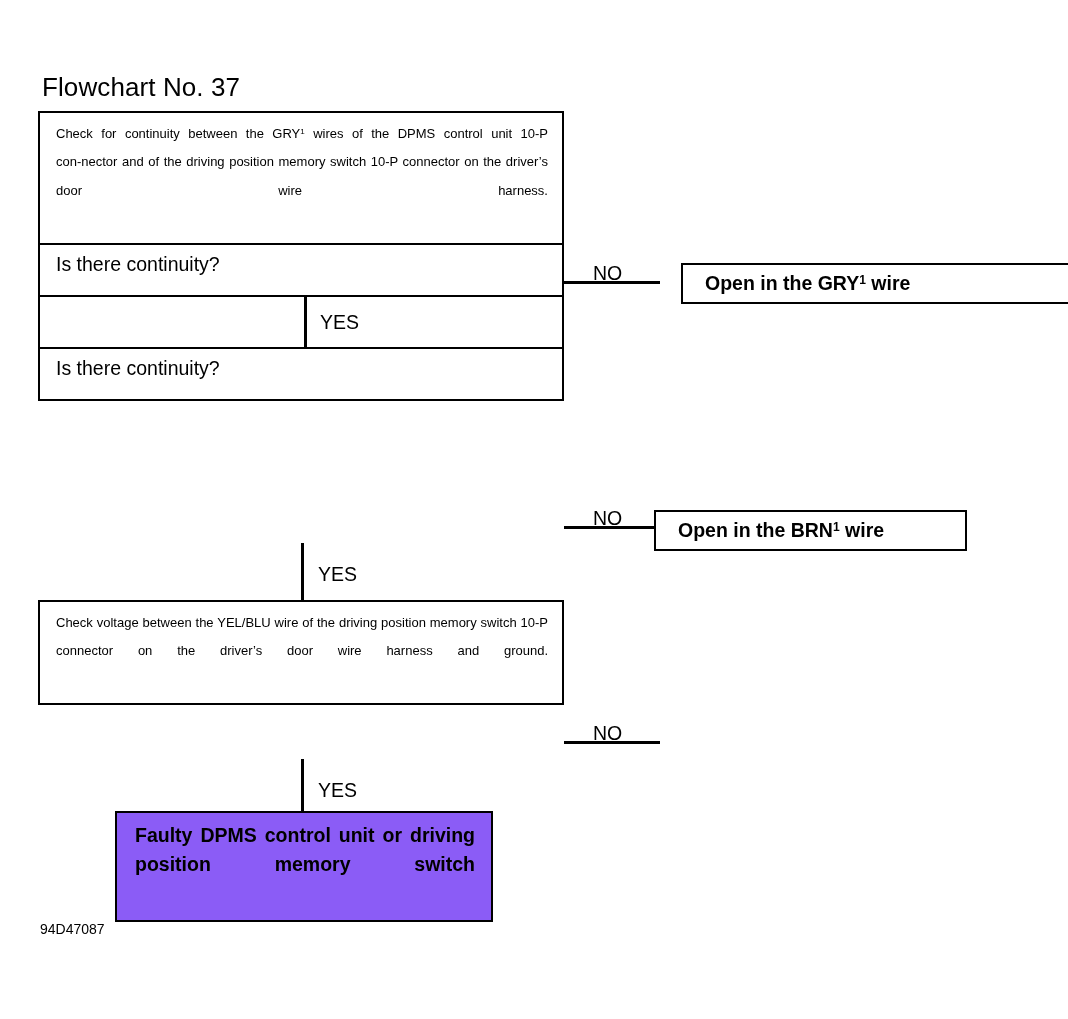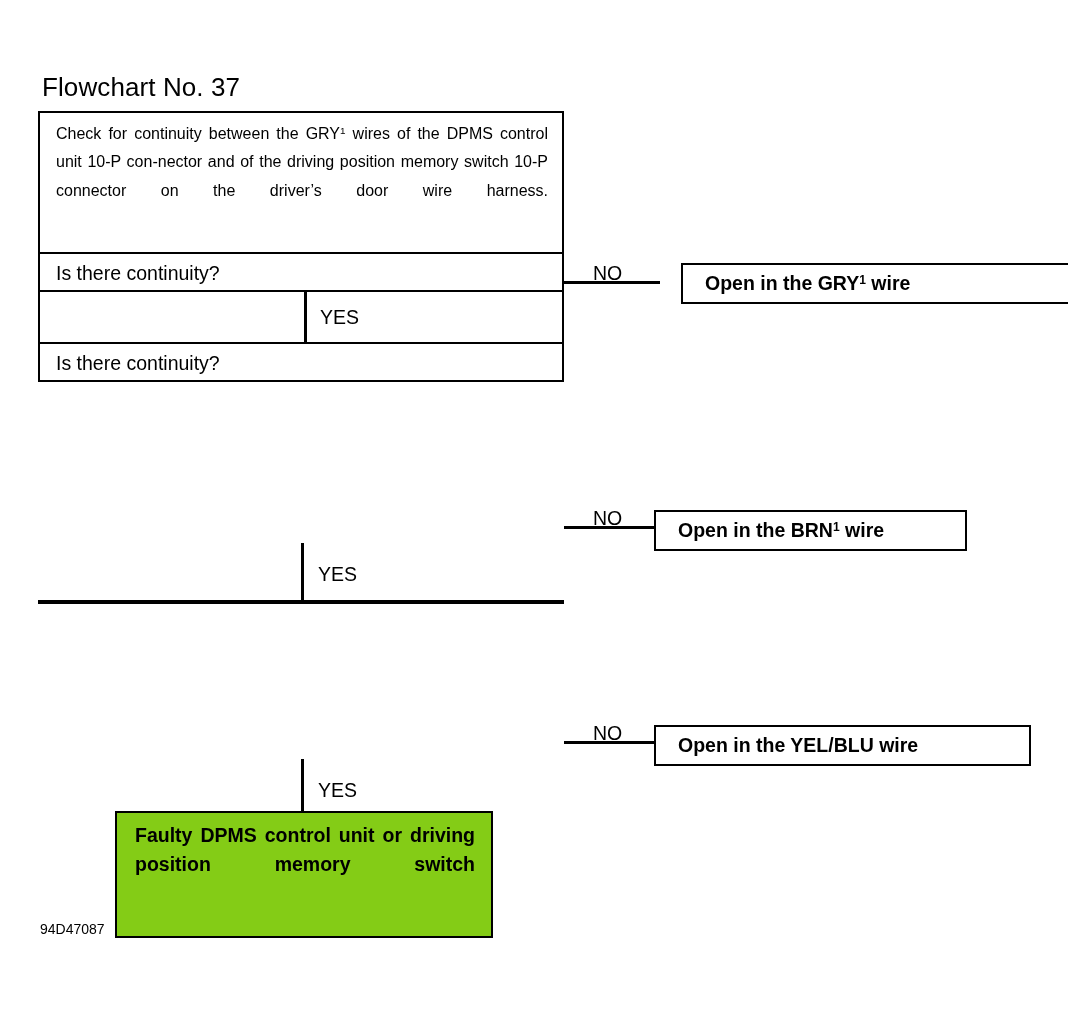--- a/index.html
+++ b/index.html
@@ -40,22 +40,22 @@
   .flow-table {
     left: 38px;
     width: 526px;
     border: 2.5px solid #000;
     box-sizing: border-box;
     background: #fff;
   }
 
   .para-row {
     box-sizing: border-box;
-    padding: 7px 14px 18px 16px;
-    font-size: 16px;
+    padding: 7px 14px 9px 16px;
+    font-size: 13px;
     line-height: 28.4px;
     text-align: justify;
     text-justify: inter-word;
   }
   .para-row p {
     margin: 0;
     text-align: justify;
   }
   
   .para-row p:after {
@@ -63,21 +63,21 @@
     display: inline-block;
     width: 100%;
   }
 
   .q-row {
     box-sizing: border-box;
     border-top: 2.5px solid #000;
     padding: 4px 14px 19px 16px;
     font-size: 19.5px;
     line-height: 30px;
-    height: 38px;
+    height: 52px;
     white-space: nowrap;
   }
 
   .yes-row {
     box-sizing: border-box;
     border-top: 2.5px solid #000;
     height: 52px;
     position: relative;
   }
   .yes-row .divider {
@@ -136,25 +136,25 @@
     white-space: nowrap;
   }
 
   
   #terminal-box {
     left: 115px;
     top: 811px;
     width: 378px;
     box-sizing: border-box;
     border: 2.5px solid #000;
-    background: #84cc16;
+    background: #8b5cf6;
     font-size: 19.5px;
     font-weight: bold;
     line-height: 29px;
-    padding: 8px 16px 28px 18px;
+    padding: 8px 16px 12px 18px;
     text-align: justify;
   }
   #terminal-box p { margin: 0; text-align: justify; }
   #terminal-box p:after { content: ""; display: inline-block; width: 100%; }
 
   
   #footer-code {
     left: 40px;
     top: 921px;
     font-size: 14px;
@@ -191,20 +191,23 @@
     <div class="q-row">Is there continuity?</div>
   </div>
 
   <div class="abs yes-connector" style="left:0;top:543px;width:600px;height:60px;">
     <div class="vline" style="left:301px;top:0;height:58px;"></div>
     <div class="yes-label" style="left:318px;top:19px;">YES</div>
   </div>
 
   <div class="abs flow-table" id="table-lower" style="top:600px;">
 
+    <div class="para-row">
+      <p>Check voltage between the YEL/BLU wire of the driving position memory switch 10-P connector on the driver’s door wire harness and ground.</p>
+    </div>
 
   </div>
 
   <div class="abs yes-connector" style="left:0;top:759px;width:600px;height:60px;">
     <div class="vline" style="left:301px;top:0;height:54px;"></div>
     <div class="yes-label" style="left:318px;top:19px;">YES</div>
   </div>
 
   <div class="abs no-branch" style="left:560px;top:240px;width:120px;height:60px;">
     <div class="hline" style="left:4px;top:41px;width:96px;"></div>
@@ -215,21 +218,20 @@
   <div class="abs no-branch" style="left:560px;top:485px;width:120px;height:60px;">
     <div class="hline" style="left:4px;top:41px;width:96px;"></div>
     <div class="no-label" style="left:33px;top:8px;">NO</div>
   </div>
   <div class="abs result-box" style="left:654px;top:510px;width:313px;">Open in the BRN<sup>1</sup> wire</div>
 
   <div class="abs no-branch" style="left:560px;top:700px;width:120px;height:60px;">
     <div class="hline" style="left:4px;top:41px;width:96px;"></div>
     <div class="no-label" style="left:33px;top:8px;">NO</div>
   </div>
-  <div class="abs result-box" style="left:654px;top:725px;width:377px;">Open in the YEL/BLU wire</div>
 
   <div class="abs" id="terminal-box">
     <p>Faulty DPMS control unit or driving position memory switch</p>
   </div>
 
   <div class="abs" id="footer-code">94D47087</div>
 
 </div>
 
 </body></html>

